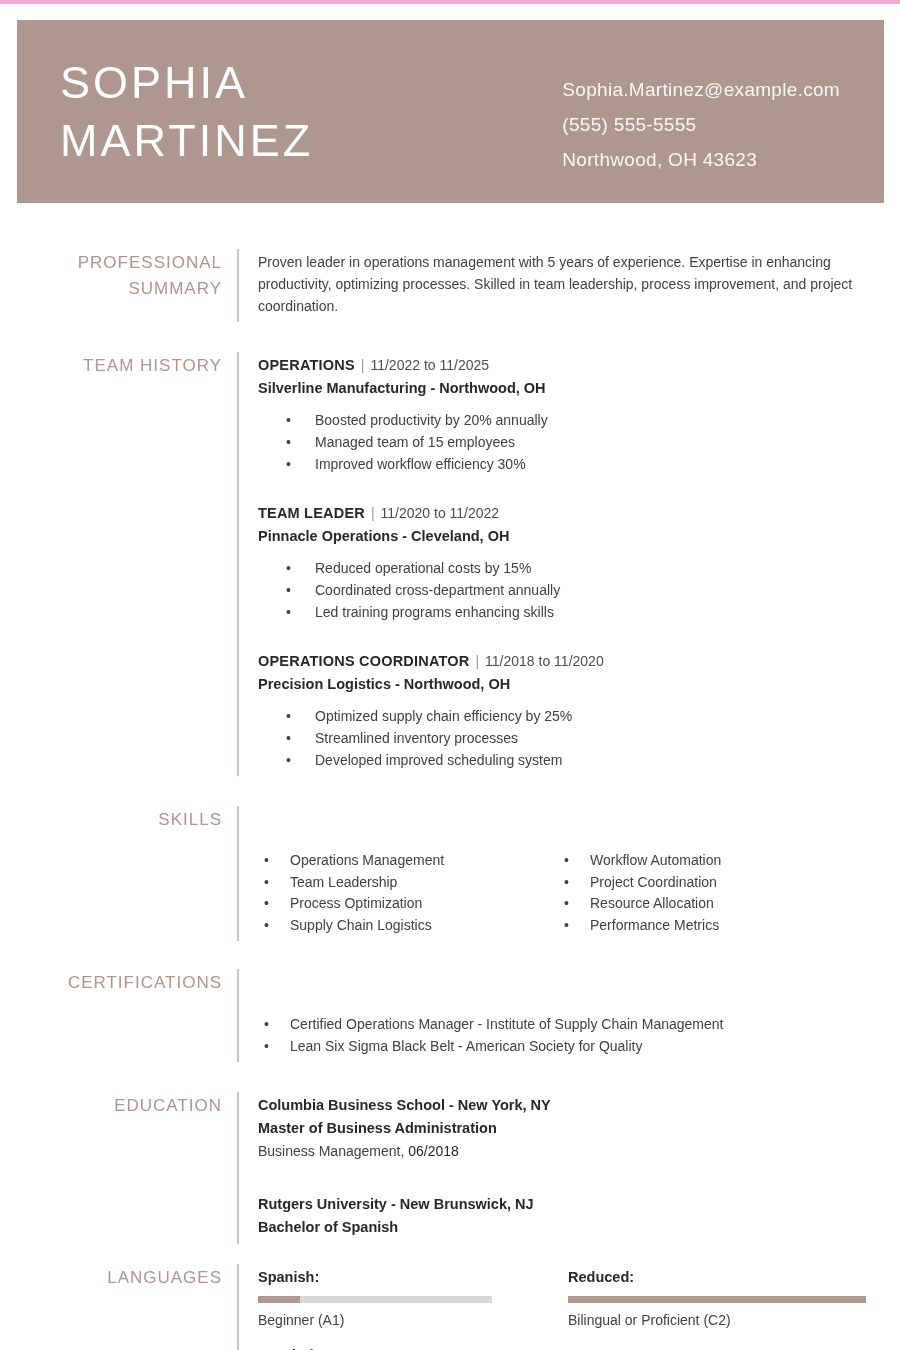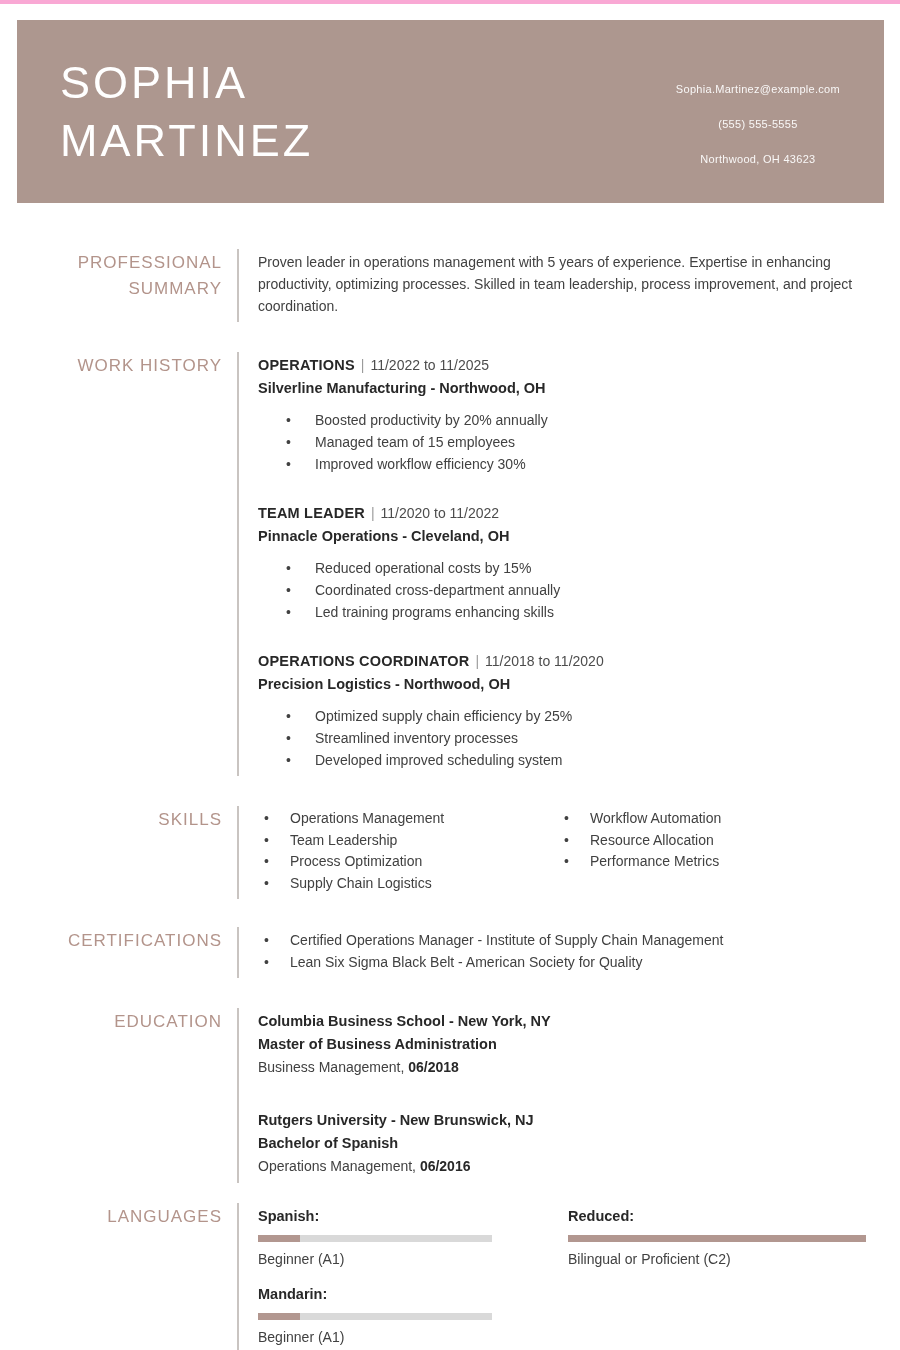--- a/index.html
+++ b/index.html
@@ -24,23 +24,23 @@
   .name-block {
     margin: 34px 0 0 43px;
     color: #ffffff;
     font-size: 45px;
     line-height: 58px;
     letter-spacing: 3px;
     font-weight: 400;
   }
   .contact-block {
     margin: 52px 44px 0 0;
-    text-align: center;
+    text-align: left;
     color: rgba(255,255,255,0.93);
-    font-size: 11px;
+    font-size: 19px;
     line-height: 35px;
     letter-spacing: 0.3px;
   }
   
   .main { padding: 46px 30px 0 0; }
   .row { display: flex; align-items: stretch; }
   .label {
     flex: 0 0 222px;
     text-align: right;
     color: #b3948b;
@@ -72,37 +72,37 @@
   ul.bullets li { position: relative; padding-left: 57px; line-height: 22px; }
   ul.bullets li::before {
     content: "•";
     position: absolute; left: 28px; top: 0;
     color: #414141;
   }
   
   .sec-skills { margin-bottom: 28px; }
   .skills-cols { display: flex; }
   .skills-col { width: 300px; }
-  ul.tight { list-style: none; }
+  ul.tight { list-style: none; margin-top: 42px; }
   ul.tight li { position: relative; padding-left: 32px; line-height: 21.5px; }
   ul.tight li::before {
     content: "•";
     position: absolute; left: 6px; top: 0;
     color: #414141;
   }
   
   .sec-certs { margin-bottom: 30px; }
   ul.certs li { line-height: 22px; }
   
   .sec-edu { margin-bottom: 20px; }
   .school { margin-bottom: 30px; }
   .school:last-child { margin-bottom: 0; }
   .school div { line-height: 23px; }
   .edu-school, .edu-degree { font-weight: bold; color: #282828; font-size: 14.5px; }
-  .edu-date { font-weight: bold; color: #282828; }
+  .edu-date { font-weight: normal; color: #282828; }
   
   .lang-grid {
     display: grid;
     grid-template-columns: 310px 1fr;
     grid-row-gap: 13px;
   }
   .lang-item.c1r1 { grid-column: 1; grid-row: 1; }
   .lang-item.c2r1 { grid-column: 2; grid-row: 1; }
   .lang-item.c1r2 { grid-column: 1; grid-row: 2; }
   .lang-name { font-weight: bold; color: #282828; font-size: 14.5px; line-height: 22px; }
@@ -135,21 +135,21 @@
   <main class="main">
 
     <section class="row sec-summary">
       <div class="label">PROFESSIONAL SUMMARY</div>
       <div class="content">
         <p>Proven leader in operations management with 5 years of experience. Expertise in enhancing productivity, optimizing processes. Skilled in team leadership, process improvement, and project coordination.</p>
       </div>
     </section>
 
     <section class="row sec-work">
-      <div class="label">WORK HISTORY</div>
+      <div class="label">TEAM HISTORY</div>
       <div class="content">
 
         <div class="job">
           <div class="job-title-line">
             <span class="job-title">OPERATIONS</span><span class="pipe">|</span><span class="dates">11/2022 to 11/2025</span>
           </div>
           <div class="company">Silverline Manufacturing - Northwood, OH</div>
           <ul class="bullets">
             <li>Boosted productivity by 20% annually</li>
             <li>Managed team of 15 employees</li>
@@ -192,20 +192,21 @@
             <ul class="tight">
               <li>Operations Management</li>
               <li>Team Leadership</li>
               <li>Process Optimization</li>
               <li>Supply Chain Logistics</li>
             </ul>
           </div>
           <div class="skills-col">
             <ul class="tight">
               <li>Workflow Automation</li>
+              <li>Project Coordination</li>
               <li>Resource Allocation</li>
               <li>Performance Metrics</li>
             </ul>
           </div>
         </div>
       </div>
     </section>
 
     <section class="row sec-certs">
       <div class="label">CERTIFICATIONS</div>
@@ -226,24 +227,20 @@
           <div class="edu-degree">Master of Business Administration</div>
           <div class="edu-line">
             <span>Business Management,</span>
             <span class="edu-date">06/2018</span>
           </div>
         </div>
 
         <div class="school">
           <div class="edu-school">Rutgers University - New Brunswick, NJ</div>
           <div class="edu-degree">Bachelor of Spanish</div>
-          <div class="edu-line">
-            <span>Operations Management,</span>
-            <span class="edu-date">06/2016</span>
-          </div>
         </div>
 
       </div>
     </section>
 
     <section class="row sec-langs">
       <div class="label">LANGUAGES</div>
       <div class="content">
         <div class="lang-grid">
 

